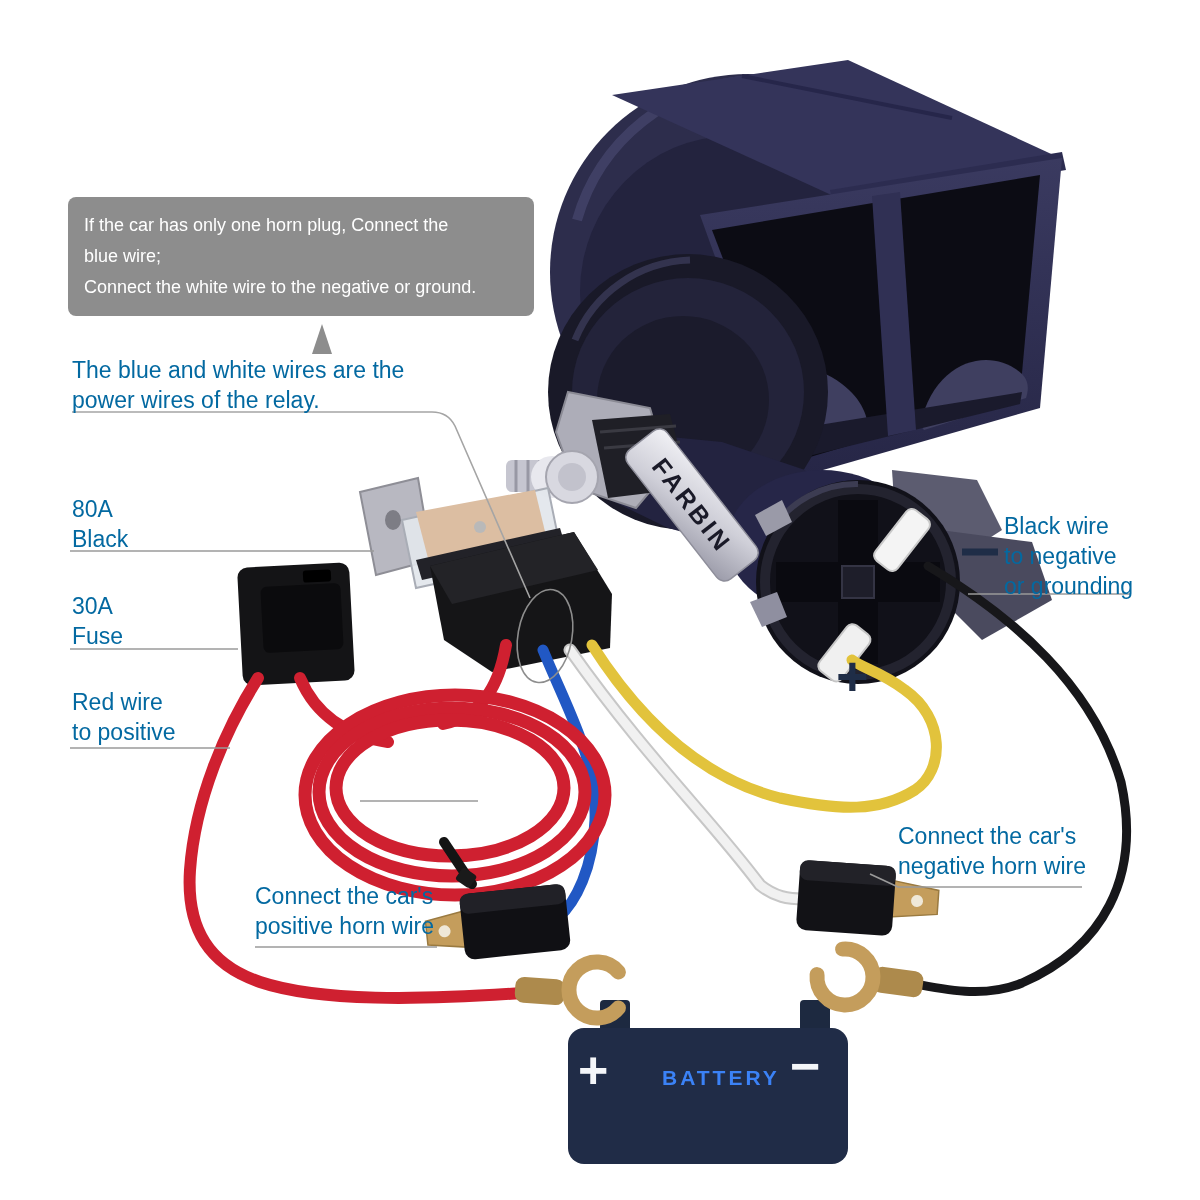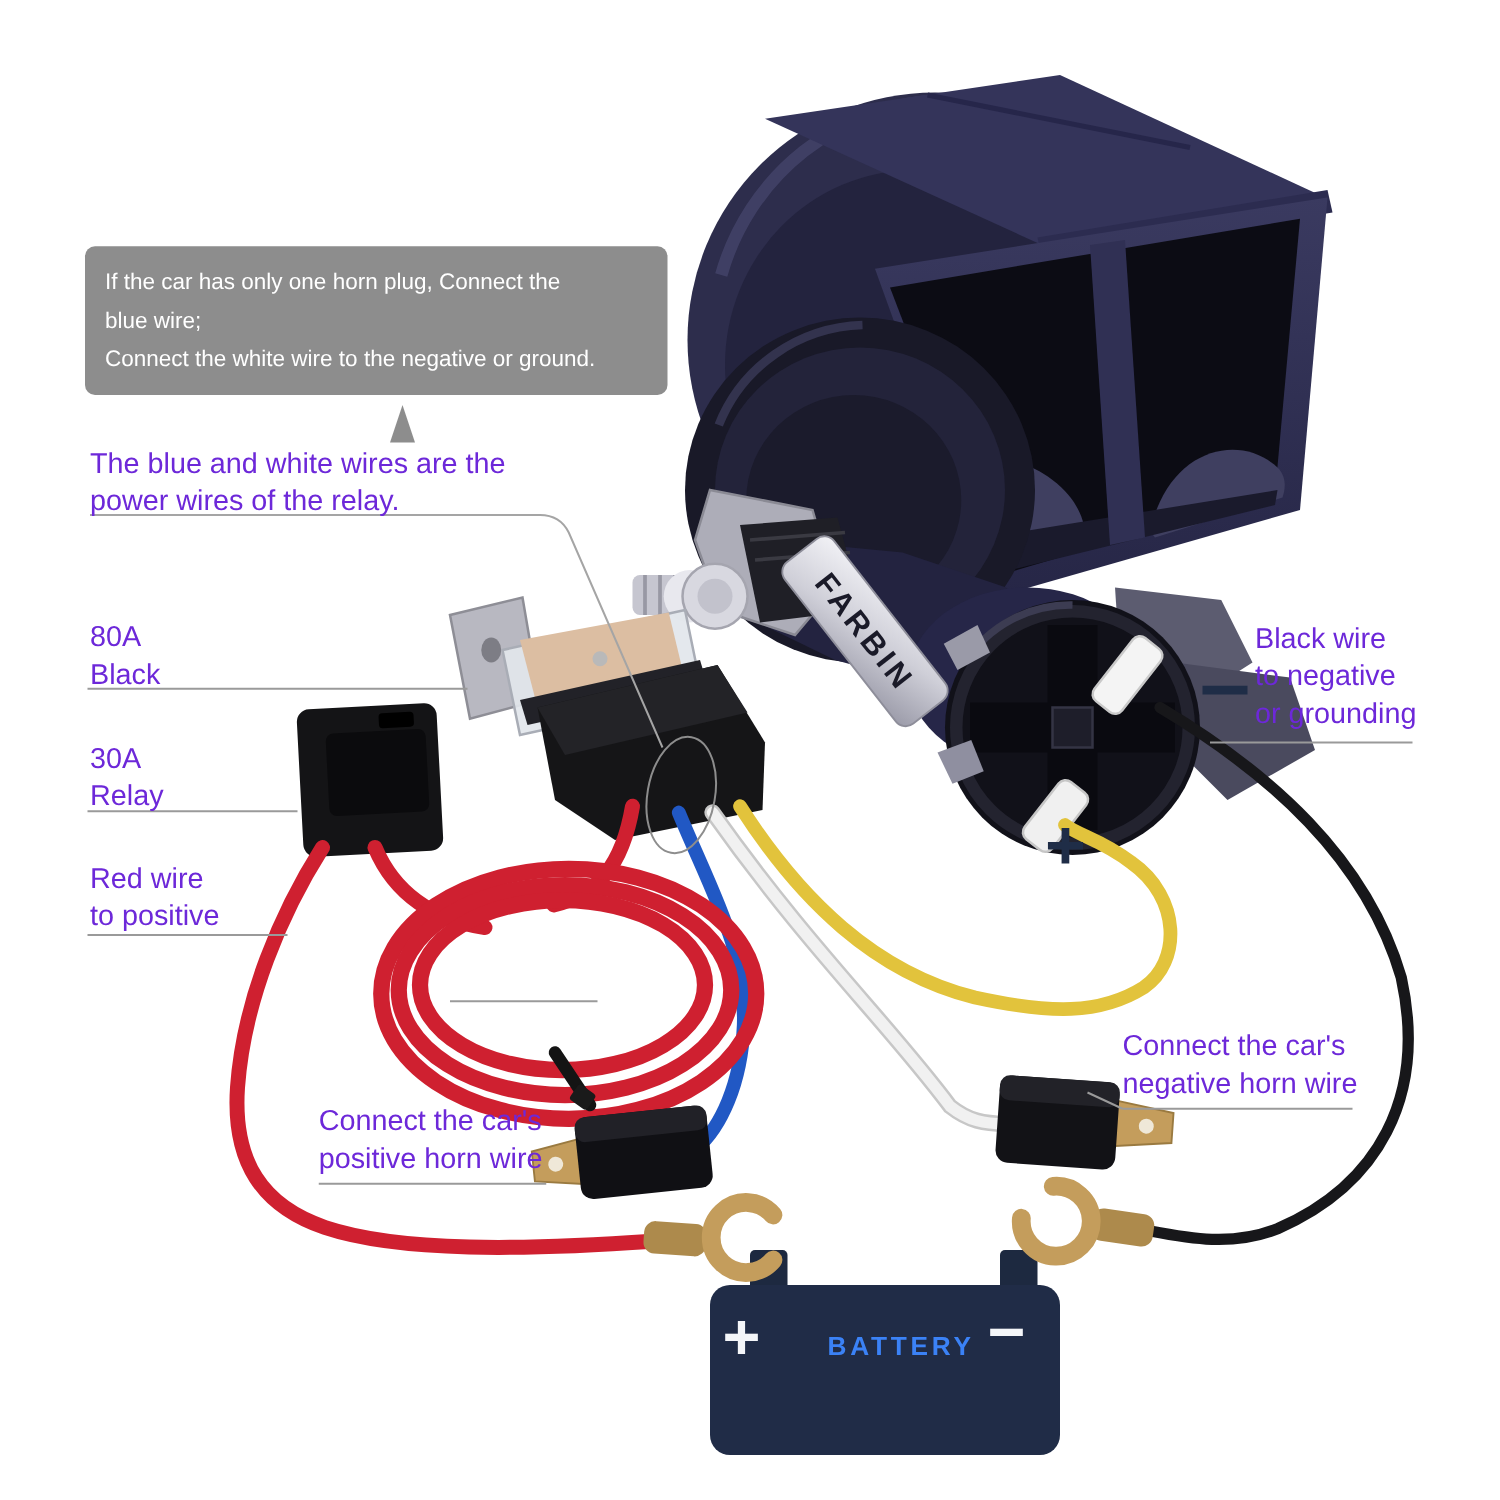--- a/index.html
+++ b/index.html
@@ -1,19 +1,19 @@
 <!DOCTYPE html>
 <html><head>
 <meta charset="utf-8">
 <style>
   html,body{margin:0;padding:0;background:#ffffff;}
   #canvas{position:relative;width:1200px;height:1200px;background:#ffffff;overflow:hidden;
           font-family:"Liberation Sans","DejaVu Sans",sans-serif;}
   #art{position:absolute;left:0;top:0;}
-  .label{position:absolute;color:#6d28d9;font-size:23px;line-height:1.3;white-space:pre-line;}
+  .label{position:absolute;color:#0369a1;font-size:23px;line-height:1.3;white-space:pre-line;}
   .instruction{position:absolute;left:68px;top:197px;width:434px;background:#8d8d8d;color:#ffffff;
                font-size:18px;line-height:1.72;padding:13px 16px;border-radius:8px;white-space:pre-line;}
   .bigplus{position:absolute;color:#1f2d47;font-weight:bold;font-size:56px;line-height:1;}
   .bat-sign{position:absolute;color:#f4f6f9;font-weight:bold;font-size:52px;line-height:1;}
   .bat-name{position:absolute;color:#3b82f6;font-weight:bold;font-size:21px;letter-spacing:3px;}
 </style>
 </head>
 <body>
 
 <div id="canvas">
@@ -178,28 +178,28 @@
   <div class="instruction">If the car has only one horn plug, Connect the
 blue wire;
 Connect the white wire to the negative or ground.</div>
 
   <div class="label" style="left:72px;top:356px;">The blue and white wires are the
 power wires of the relay.</div>
 
   <div class="label" style="left:72px;top:495px;">80A
 Black</div>
   <div class="label" style="left:72px;top:592px;">30A
-Relay</div>
+Fuse</div>
   <div class="label" style="left:72px;top:688px;">Red wire
 to positive</div>
   <div class="label" style="left:255px;top:882px;">Connect the car's
 positive horn wire</div>
   <div class="label" style="left:898px;top:822px;">Connect the car's
 negative horn wire</div>
-  <div class="label" style="left:1004px;top:496px;">Black wire
+  <div class="label" style="left:1004px;top:512px;">Black wire
 to negative
 or grounding</div>
 
   <div class="bigplus" style="left:836px;top:648px;">+</div>
 
   <div class="bat-sign" style="left:578px;top:1044px;">+</div>
   <div class="bat-name" style="left:662px;top:1066px;">BATTERY</div>
   <div class="bat-sign" style="left:790px;top:1040px;">−</div>
 
 </div>

